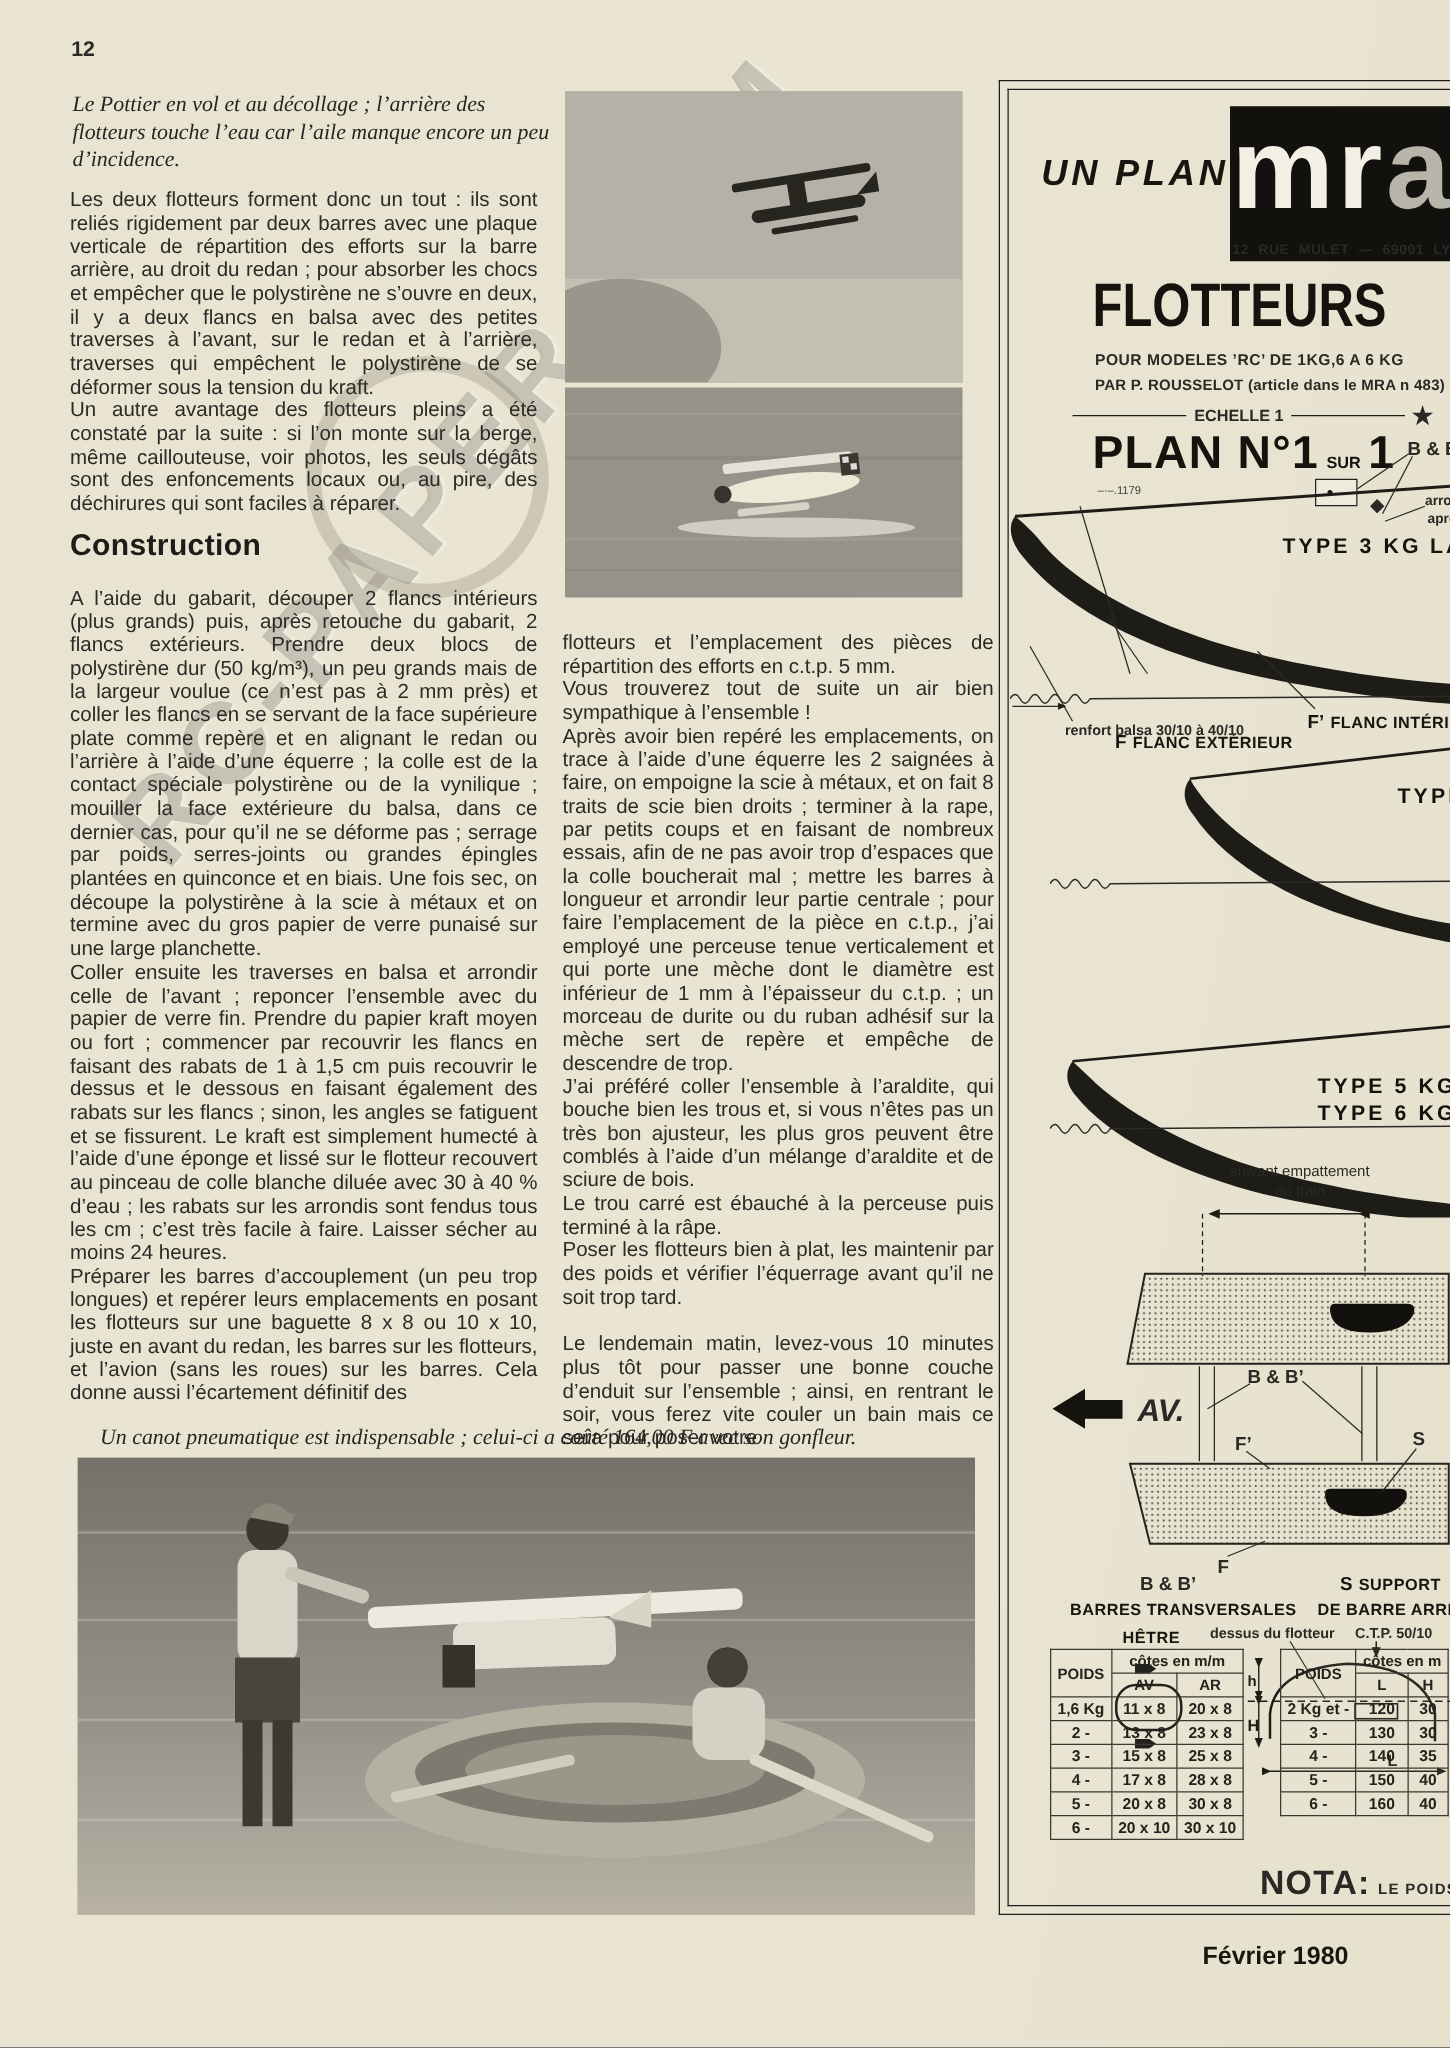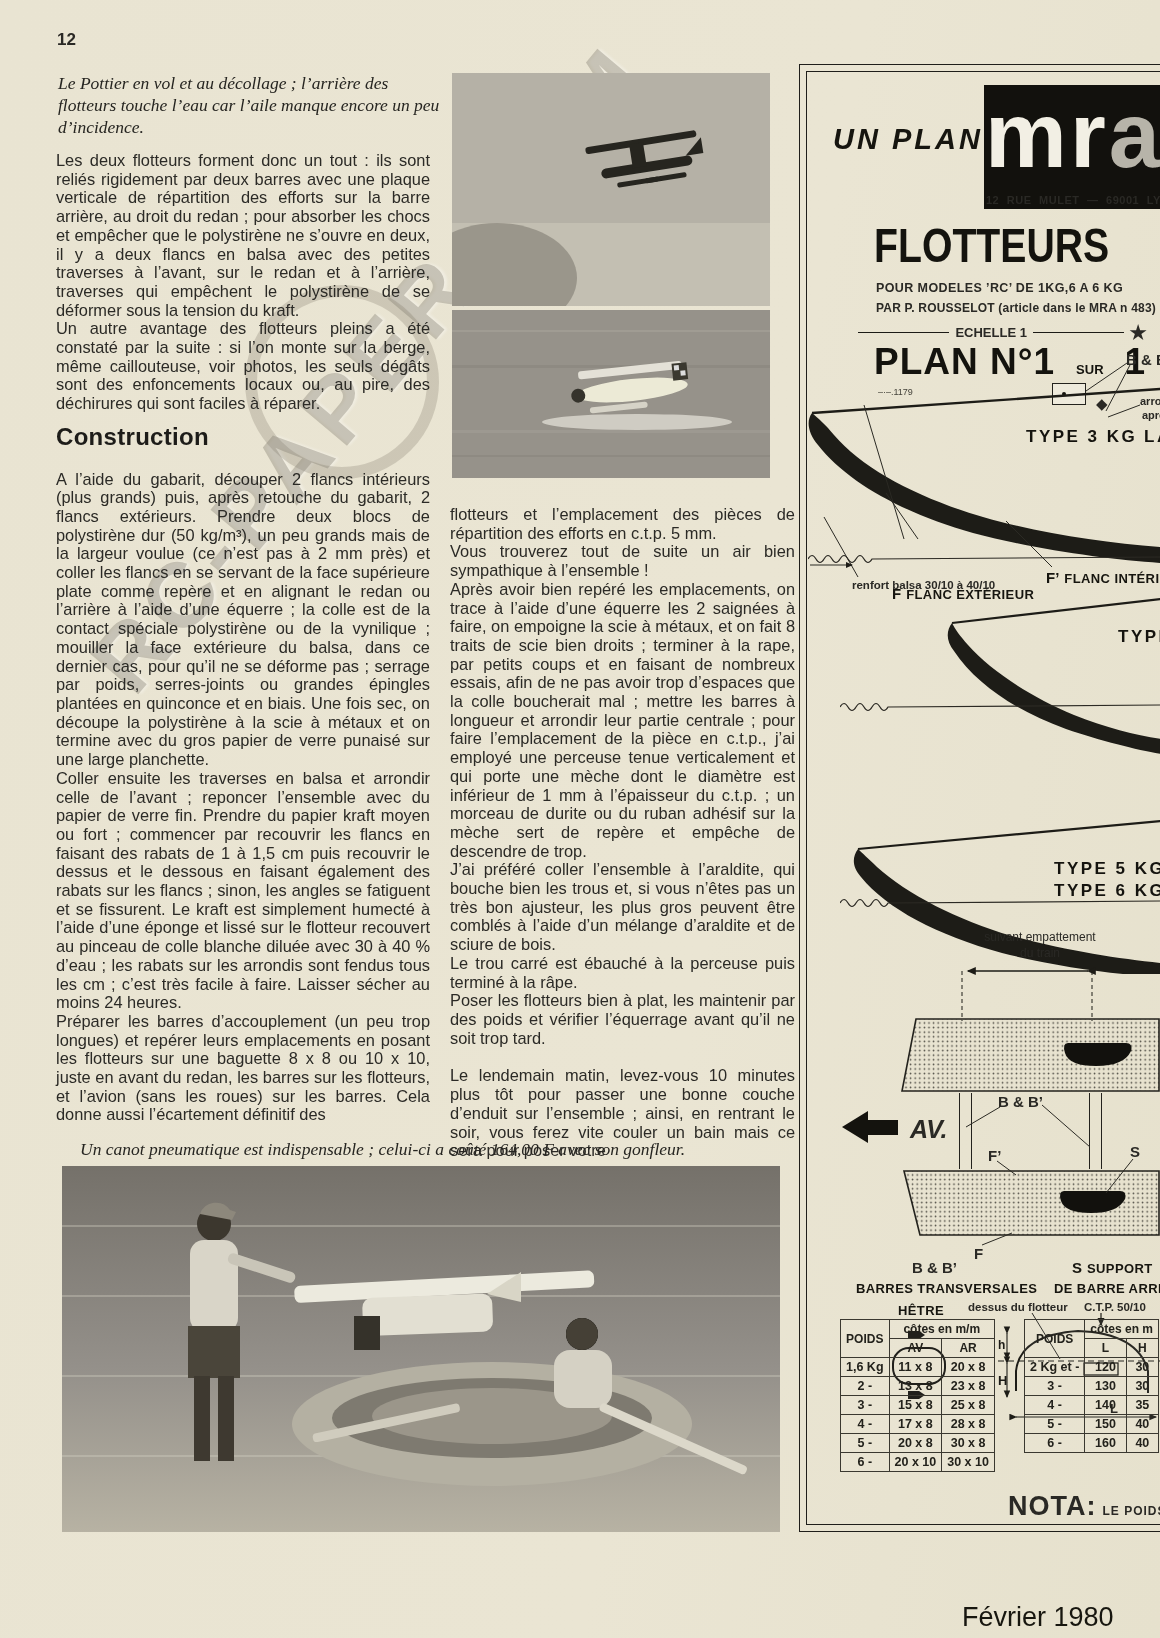--- a/index.html
+++ b/index.html
@@ -50,21 +50,21 @@
   .av-stem{width:30px;height:15px;background:#14130e;margin-top:8.5px;}
   .bars{width:11px;border-left:1.6px solid #23221d;border-right:1.6px solid #23221d;}
   .rrect{width:50px;height:34px;border:2.2px solid #14130e;border-radius:17px;}
   .mini-arrow{width:17px;height:8px;background:#14130e;clip-path:polygon(0 0,65% 0,100% 50%,65% 100%,0 100%);}
   table.ptab{border-collapse:collapse;font-size:12.5px;font-weight:700;color:#23221c;background:rgba(255,255,255,.06);}
   table.ptab th,table.ptab td{border:1.3px solid #3a3830;padding:2px 5px;text-align:center;white-space:nowrap;}
   table.ptab th{font-weight:700;font-size:12px;}
   .nota{display:flex;align-items:baseline;white-space:nowrap;}
   .nota .n1{font-size:27px;font-weight:900;letter-spacing:1px;}
   .nota .n2{font-size:12px;font-weight:700;margin-left:6px;letter-spacing:1px;}
-  .footer-date{font-size:27px;font-weight:400;color:#17160f;margin-top:48px;}
+  .footer-date{font-size:20px;font-weight:700;color:#17160f;}
   .cutword{font-size:11px;font-weight:600;white-space:nowrap;text-align:right;}
   .slotbox{border:1.3px solid #23221d;background:rgba(255,255,255,.25);}
   .dot3{width:4px;height:4px;background:#14130e;border-radius:50%;}
 </style>
 </head>
 <body>
 
 <div class="page">
 
   <div class="abs wm">RC-PAPER.COM</div>
@@ -197,21 +197,21 @@
     <div class="abs planline1" style="left:76px;top:216px;">POUR MODELES ’RC’ DE 1KG,6 A 6 KG</div>
     <div class="abs planline2" style="left:76px;top:236px;">PAR P. ROUSSELOT (article dans le MRA n 483)</div>
 
     <div class="abs echelle" style="left:58px;top:260px;width:290px;">
       <span class="ln"></span>
       <span class="tx">ECHELLE 1</span>
       <span class="ln"></span>
       <span class="star">★</span>
     </div>
 
-    <div class="abs planno" style="left:74px;top:276px;gap:15px;">
+    <div class="abs planno" style="left:74px;top:276px;">
       <span class="big">PLAN N°1</span>
       <span class="small">SUR</span>
       <span class="big">1</span>
     </div>
     <div class="abs" style="left:78px;top:322px;font-size:9px;color:#44423a;">
       <span>–·–.</span><span>1179</span>
     </div>
 
     <div class="abs bb" style="left:326px;top:286px;">B &amp; B</div>
     <div class="abs" style="left:296px;top:330px;font-size:15px;">◆</div>

